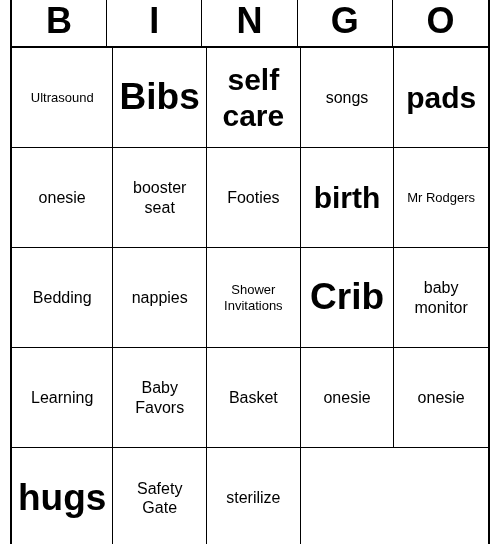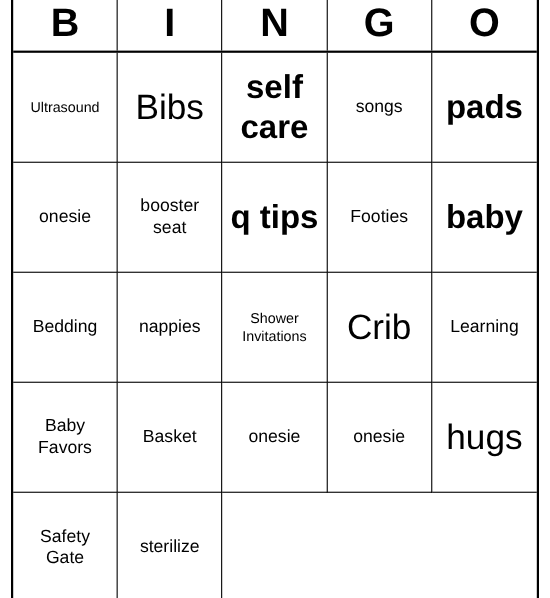--- a/index.html
+++ b/index.html
@@ -63,22 +63,22 @@
       font-size: 13px;
     }
     .size-medium {
       font-size: 16px;
     }
     .size-large {
       font-size: 30px;
       font-weight: bold;
     }
     .size-xlarge {
-      font-size: 32px;
-      font-weight: normal;
+      font-size: 37px;
+      font-weight: bold;
     }
   </style>
 </head>
 <body>
 
 <div class="bingo-card">
   <div class="bingo-header">
   <div class="bingo-header-cell">B</div>
       <div class="bingo-header-cell">I</div>
       <div class="bingo-header-cell">N</div>
@@ -101,39 +101,42 @@
       <div class="bingo-cell">
         <span class="size-large">pads</span>
       </div>
       <div class="bingo-cell">
         <span class="size-medium">onesie</span>
       </div>
       <div class="bingo-cell">
         <span class="size-medium">booster seat</span>
       </div>
       <div class="bingo-cell">
-        <span class="size-large">q tips</span>
-      </div>
-      <div class="bingo-cell">
         <span class="size-medium">Footies</span>
       </div>
       <div class="bingo-cell">
-        <span class="size-large">baby</span>
+        <span class="size-large">birth</span>
+      </div>
+      <div class="bingo-cell">
+        <span class="size-small">Mr Rodgers</span>
       </div>
       <div class="bingo-cell">
         <span class="size-medium">Bedding</span>
       </div>
       <div class="bingo-cell">
         <span class="size-medium">nappies</span>
       </div>
       <div class="bingo-cell">
         <span class="size-small">Shower Invitations</span>
       </div>
       <div class="bingo-cell">
         <span class="size-xlarge">Crib</span>
+      </div>
+      <div class="bingo-cell">
+        <span class="size-medium">baby monitor</span>
       </div>
       <div class="bingo-cell">
         <span class="size-medium">Learning</span>
       </div>
       <div class="bingo-cell">
         <span class="size-medium">Baby Favors</span>
       </div>
       <div class="bingo-cell">
         <span class="size-medium">Basket</span>
       </div>

